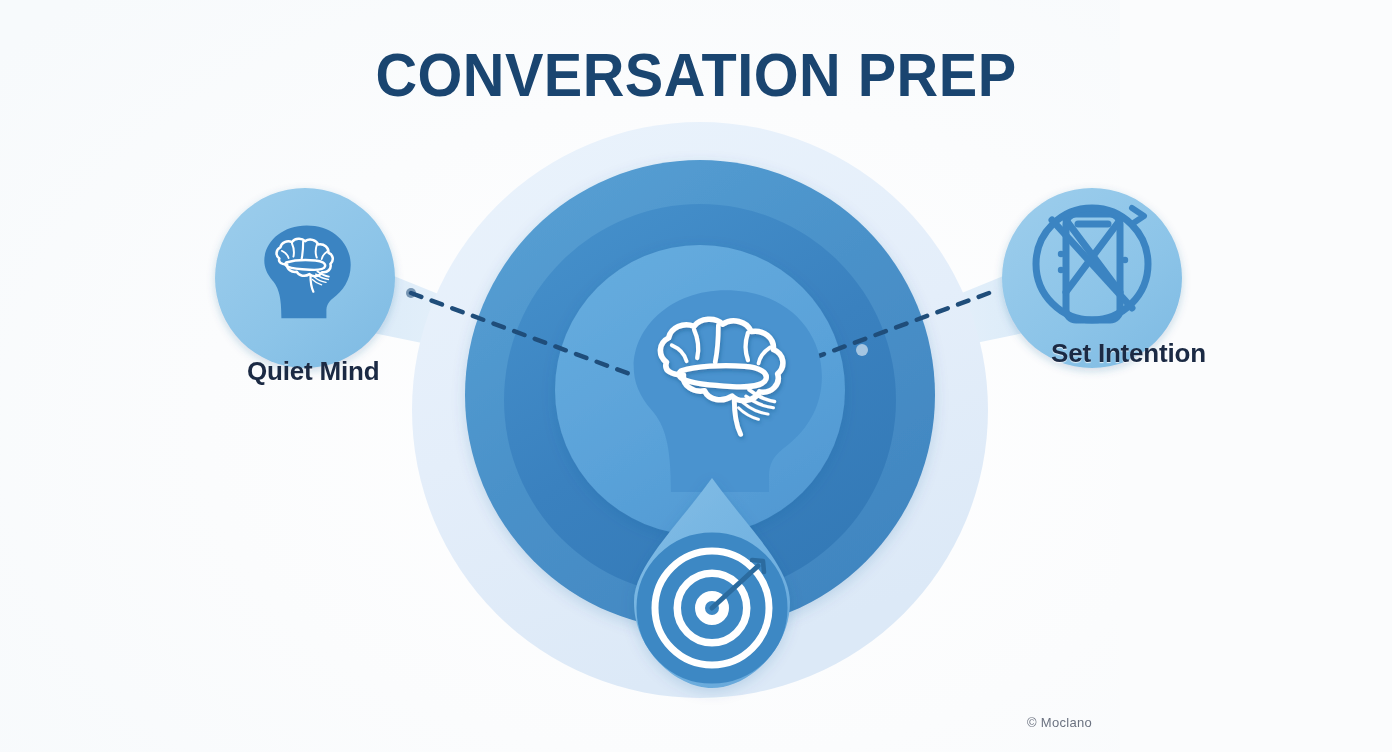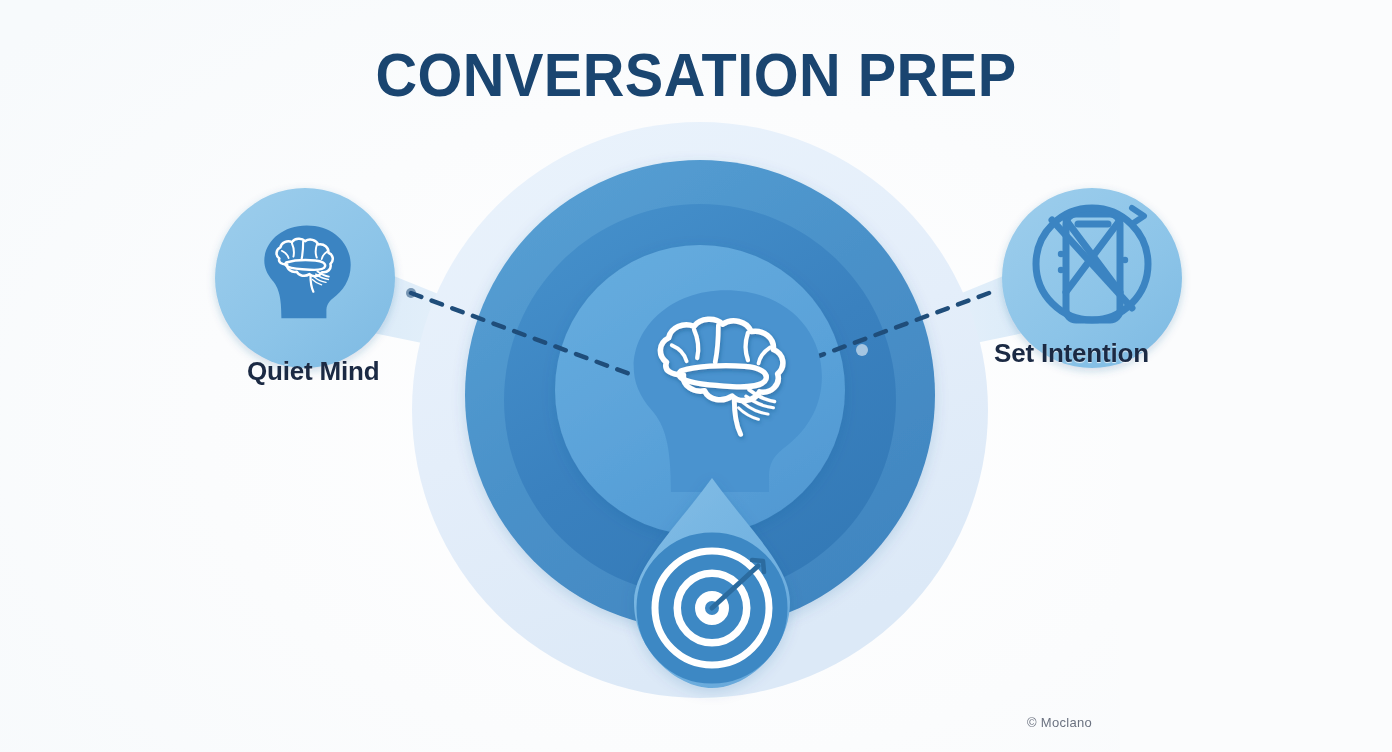--- a/index.html
+++ b/index.html
@@ -58,21 +58,21 @@
     position: absolute;
     font-size: 26px;
     font-weight: bold;
     color: #1b2a44;
     letter-spacing: -0.2px;
     white-space: nowrap;
     user-select: none;
     text-shadow: 0 1px 1px rgba(255,255,255,0.75);
   }
   #label-left  { left: 247px; top: 356px; }
-  #label-right { left: 994px; top: 338px; }
+  #label-right { left: 1051px; top: 338px; }
 
   
   #credit {
     position: absolute;
     right: 28px;
     bottom: 22px;
     font-size: 13px;
     color: #6b7280;
     letter-spacing: 0.3px;
     user-select: none;

